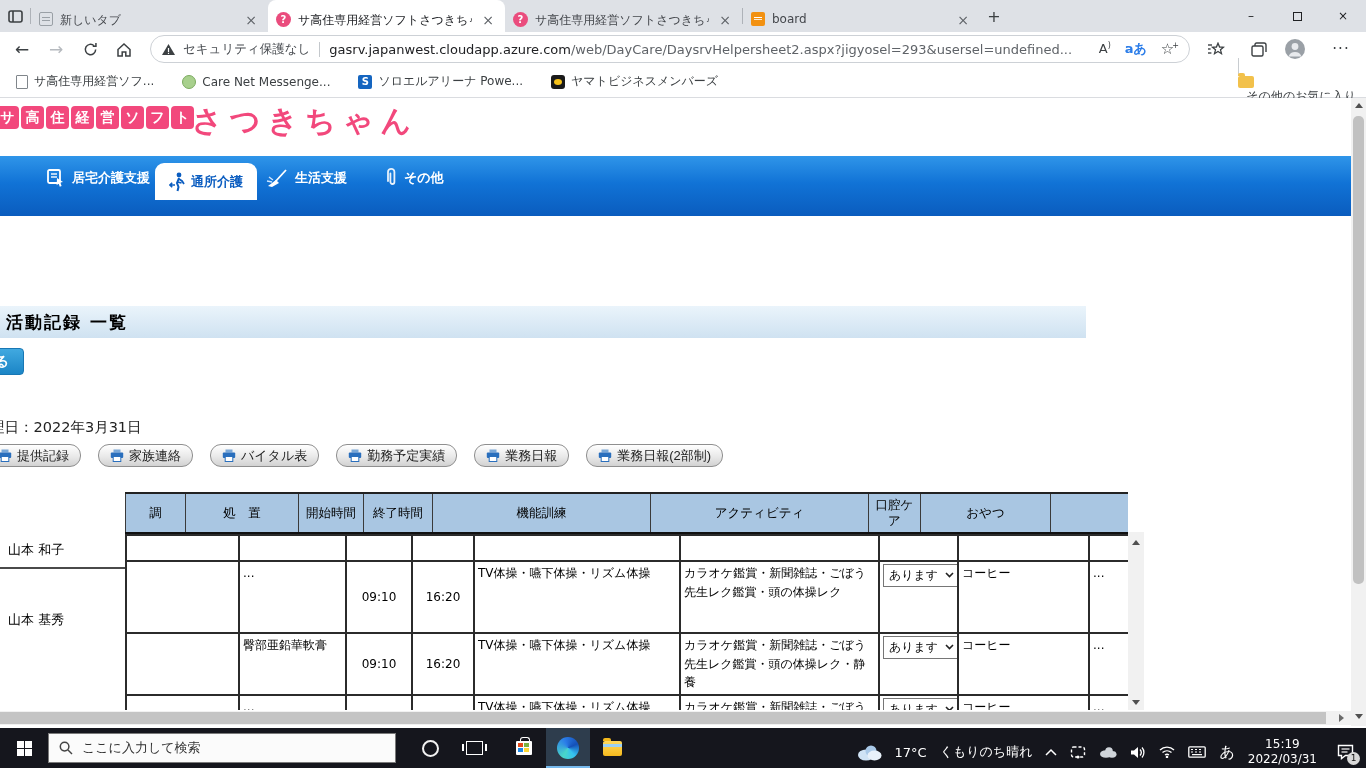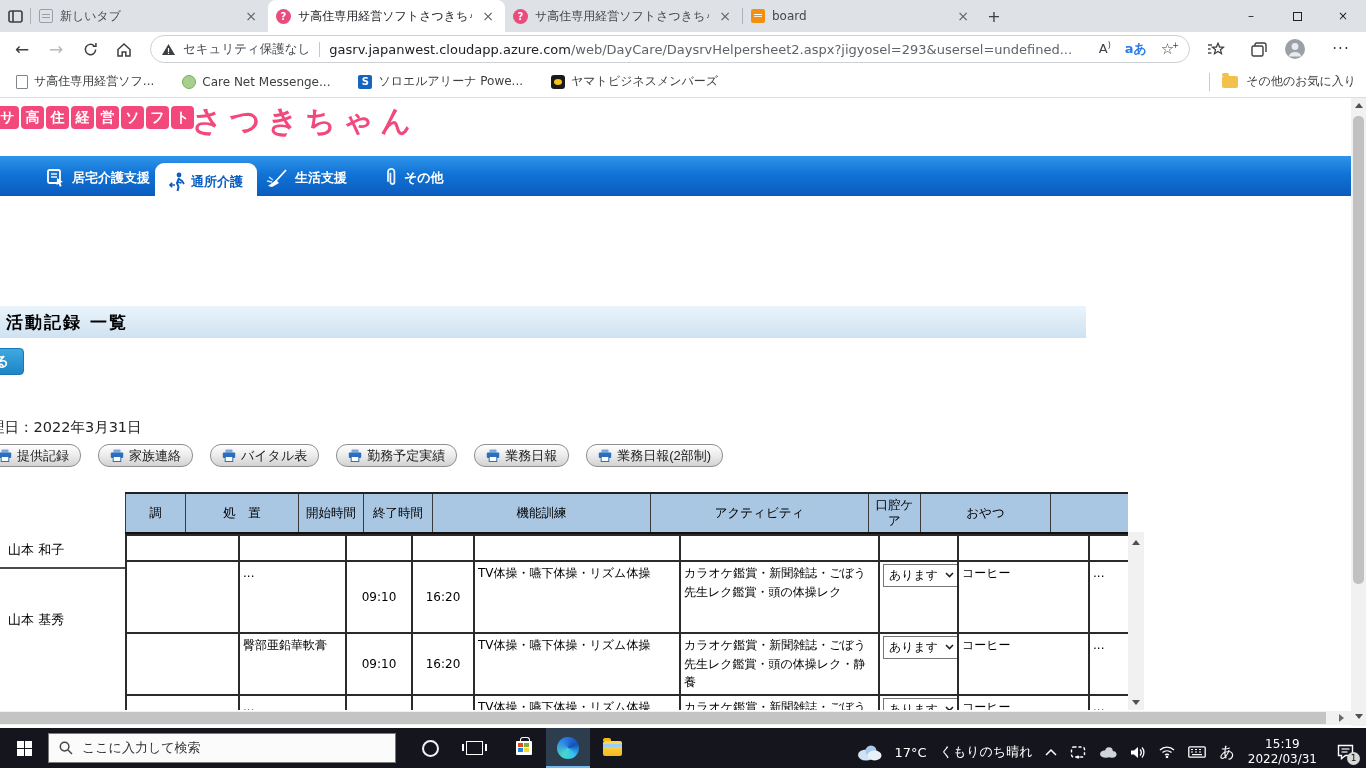--- a/index.html
+++ b/index.html
@@ -3,21 +3,21 @@
 <meta charset="utf-8">
 <style>
   * { margin:0; padding:0; box-sizing:border-box; }
   body { font-family:"DejaVu Sans",sans-serif; background:#000; }
   .screen { position:relative; width:1366px; height:768px; overflow:hidden; background:#fff; }
 
   
   .tabbar { position:absolute; top:0; left:0; width:1366px; height:32px; background:#dee1e6; display:flex; align-items:flex-end; }
   .tablist-btn { width:30px; height:32px; display:flex; align-items:center; justify-content:center; }
   .tb-divider { width:1px; height:16px; background:#aeb2b8; margin-bottom:8px; }
-  .tab { width:237px; height:32px; display:flex; align-items:center; padding:0 8px; font-size:12px; color:#44474c; position:relative; }
+  .tab { width:237px; height:32px; display:flex; align-items:flex-start; padding:12px 8px; font-size:12px; color:#44474c; position:relative; }
   .tab.active { background:#fff; border-radius:8px 8px 0 0; color:#1d1f23; }
   .tab .t-title { flex:1; white-space:nowrap; overflow:hidden; margin:0 7px; }
   .tab .t-close { font-size:14px; color:#5f6368; padding:0 3px; }
   .favicon-note { width:14px; height:14px; border:1px solid #9aa0a6; border-radius:2px; position:relative; flex:none; }
   .favicon-note:before { content:""; position:absolute; left:2px; top:4px; width:8px; height:1px; background:#9aa0a6; box-shadow:0 3px 0 #9aa0a6; }
   .favicon-q { width:15px; height:15px; border-radius:50%; background:#ea4c7d; color:#fff; font-size:10px; font-weight:bold; display:flex; align-items:center; justify-content:center; flex:none; }
   .favicon-board { width:14px; height:14px; background:#f29111; border-radius:2px; position:relative; flex:none; }
   .favicon-board:before { content:""; position:absolute; left:3px; top:5px; width:8px; height:1px; background:#fff; box-shadow:0 2px 0 rgba(255,255,255,.8); }
   .newtab-btn { width:28px; height:28px; font-size:16px; color:#3c4043; display:flex; align-items:center; justify-content:center; margin-bottom:2px; }
   .wincontrols { position:absolute; right:0; top:0; height:32px; display:flex; }
@@ -37,33 +37,33 @@
 
   
   .bookmarks { position:absolute; top:66px; left:0; width:1366px; height:32px; background:#fff; border-bottom:1px solid #dadce0; display:flex; align-items:center; font-size:12px; color:#3c4043; }
   .bm { display:flex; align-items:center; margin-left:22px; }
   .bm span { margin-left:6px; }
   .bm-page { width:12px; height:14px; border:1px solid #80868b; border-radius:1px; }
   .bm-care { width:14px; height:14px; border-radius:50%; background:#a8d08d; border:1px solid #7cab60; }
   .bm-s { width:14px; height:14px; background:#1565c0; color:#fff; font-size:10px; font-weight:bold; text-align:center; line-height:14px; border-radius:2px; }
   .bm-yamato { width:14px; height:14px; background:#1a1a1a; border-radius:3px; position:relative; }
   .bm-yamato:before { content:""; position:absolute; left:3px; top:4px; width:8px; height:6px; background:#f6c21a; border-radius:50%; }
-  .bm-right { position:absolute; right:10px; display:flex; align-items:center; }
+  .bm-right { position:absolute; right:10px; display:flex; align-items:flex-start;flex-direction:column; }
   .bm-right .sep { width:1px; height:18px; background:#c8ccd0; margin-right:12px; }
   .folder-ico { width:16px; height:12px; background:#f2c14b; border-radius:2px; position:relative; }
   .folder-ico:before { content:""; position:absolute; top:-3px; left:0; width:7px; height:3px; background:#f2c14b; border-radius:2px 2px 0 0; }
 
   
   .page { position:absolute; top:98px; left:0; width:1351px; height:628px; background:#fff; overflow:hidden; }
 
   .logo-blocks { position:absolute; top:8px; left:-4px; display:flex; gap:2px; }
   .logo-block { width:23px; height:23px; background:#f2487c; color:#fff; border-radius:4px; font-size:14px; font-weight:bold; display:flex; align-items:center; justify-content:center; }
   .logo-name { position:absolute; top:3px; left:192px; font-size:30px; font-weight:bold; color:#f2487c; letter-spacing:7px; }
 
-  .navbar { position:absolute; top:58px; left:0; width:1351px; height:40px; background:linear-gradient(180deg,#2f95e9 0%,#1173d6 45%,#0a5cbe 100%); }
+  .navbar { position:absolute; top:58px; left:0; width:1351px; height:60px; background:linear-gradient(180deg,#2f95e9 0%,#1173d6 45%,#0a5cbe 100%); }
   .nav-item { position:absolute; top:0; height:44px; display:flex; align-items:center; color:#fff; font-size:13px; font-weight:bold; }
   .nav-item .lbl { margin-left:6px; }
   .nav-active { position:absolute; left:155px; top:7px; width:102px; height:37px; background:#fff; border-radius:9px 9px 0 0; display:flex; align-items:center; justify-content:center; color:#0b5dc0; font-size:13px; font-weight:bold; }
 
   .submenu { position:absolute; top:112px; left:0; height:36px; display:flex; align-items:center; font-size:13.5px; color:#8a8a8a; }
   .submenu .smi { height:34px; line-height:34px; padding:0 32px; border-right:1px solid #ccc; white-space:nowrap; }
   .submenu .smi:first-child { padding:0 30px 0 20px; }
 
   .titleband { position:absolute; top:208px; left:0; width:1086px; height:32px; background:linear-gradient(180deg,#eaf4fb 0%,#cfe2f1 100%); display:flex; align-items:center; }
   .titleband b { font-size:17px; color:#000; margin-left:6px; letter-spacing:2px; }

